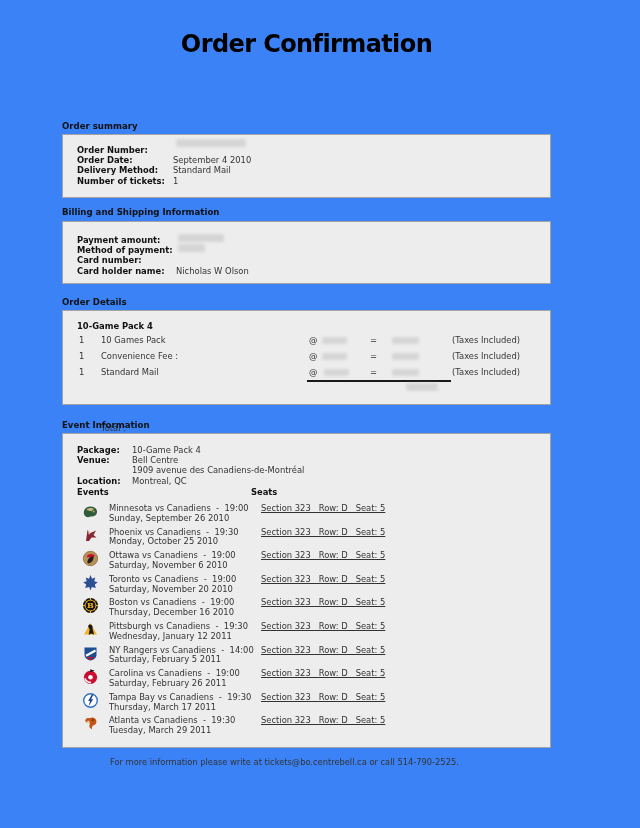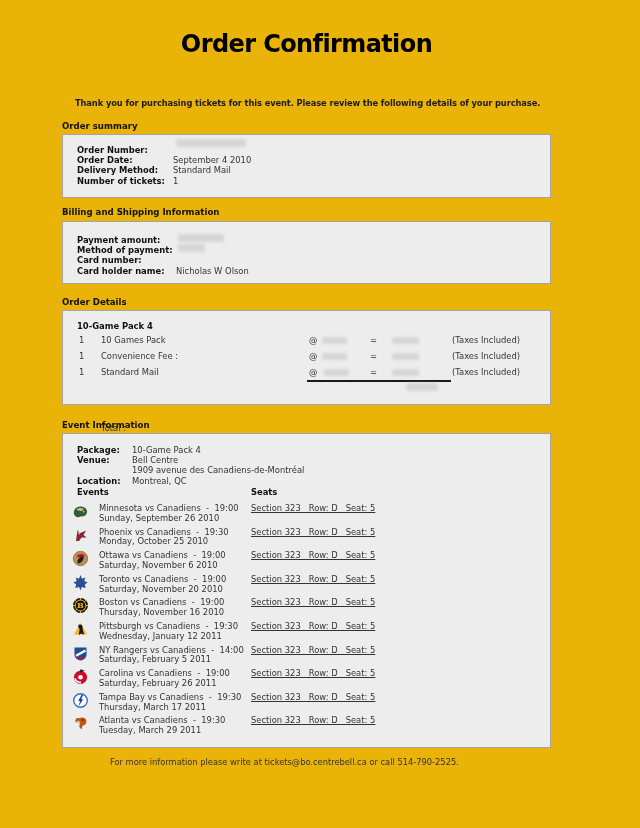--- a/index.html
+++ b/index.html
@@ -1,18 +1,18 @@
 <!DOCTYPE html>
 <html><head>
 <meta charset="utf-8">
 <title>Order Confirmation</title>
 <style>
   html,body{margin:0;padding:0;background:#fff;}
   .page{
-    position:relative;width:640px;height:828px;background:#eab308;overflow:hidden;
+    position:relative;width:640px;height:828px;background:#3b82f6;overflow:hidden;
     font-family:"DejaVu Sans","Liberation Sans",sans-serif;color:#333;
   }
   .title{
     position:absolute;left:62px;top:30px;width:489px;text-align:center;
     font-size:24px;font-weight:bold;color:#000;letter-spacing:-0.6px;white-space:nowrap;
   }
   .intro{
     position:absolute;left:75px;top:98px;font-size:8.3px;font-weight:bold;color:#1c1c1c;
     white-space:nowrap;letter-spacing:-0.1px;
   }
@@ -39,38 +39,37 @@
   .od-at{left:246px;}
   .od-eq{left:307px;}
   .od-tax{left:389px;}
   .od-total-line{position:absolute;left:244px;top:69px;width:144px;height:2px;background:#1a1a1a;}
   .od-total{position:absolute;left:38px;top:73px;font-size:8.4px;white-space:nowrap;margin-top:39px;}
   
   .ev-head{position:absolute;left:0;top:53px;right:0;font-size:8.4px;font-weight:bold;color:#111;}
   .ev-head .eh1{position:absolute;left:14px;top:0;}
   .ev-head .eh2{position:absolute;left:188px;top:0;}
   .events{position:absolute;left:0;top:69px;right:0;}
-  .ev{position:relative;height:23.6px;}
+  .ev{position:relative;height:23.6px;margin-left:10px;}
   .logo{position:absolute;left:9px;top:0;width:17px;height:17px;}
   .logo svg{display:block;width:100%;height:100%;}
   .ev-t{position:absolute;left:36px;top:0;font-size:8.4px;white-space:pre;}
   .ev-d{position:absolute;left:36px;top:9.8px;font-size:8.4px;white-space:pre;}
   .ev-s{position:absolute;left:188px;top:0;font-size:8.4px;white-space:pre;text-decoration:underline;}
   .footer{position:absolute;left:62px;top:757px;font-size:8.3px;color:#333;white-space:nowrap;padding-left:48px;}
   .smudge{
     position:absolute;background:#b9b9b9;opacity:.45;filter:blur(1.6px);border-radius:2px;
   }
 </style>
 </head>
 <body>
 
 <div class="page">
 
   <div class="title">Order Confirmation</div>
-  <div class="intro">Thank you for purchasing tickets for this event. Please review the following details of your purchase.</div>
 
   <div class="section-h" style="top:121px">Order summary</div>
   <div class="panel" style="top:134px;height:64px">
     <div class="fields os" style="top:10px">
       <div class="frow"><span class="flabel">Order Number:</span><span class="fvalue"></span></div>
       <div class="frow"><span class="flabel">Order Date:</span><span class="fvalue">September 4 2010</span></div>
       <div class="frow"><span class="flabel">Delivery Method:</span><span class="fvalue">Standard Mail</span></div>
       <div class="frow"><span class="flabel">Number of tickets:</span><span class="fvalue">1</span></div>
     </div>
   </div>
@@ -190,21 +189,21 @@
       <div class="ev">
         <span class="logo">
             <svg viewBox="0 0 17 17">
               <circle cx="8.5" cy="8.5" r="7.5" fill="#141414"></circle>
               <circle cx="8.5" cy="8.5" r="5.4" fill="none" stroke="#f2b51c" stroke-width="1"></circle>
               <path d="M8.5 1v2.2M8.5 13.8V16M1 8.5h2.2M13.8 8.5H16M3.2 3.2l1.6 1.6M12.2 12.2l1.6 1.6M13.8 3.2l-1.6 1.6M4.8 12.2l-1.6 1.6" stroke="#f2b51c" stroke-width="1"></path>
               <text x="8.5" y="11.4" text-anchor="middle" font-size="8" font-weight="bold" fill="#f2b51c" font-family="DejaVu Serif,serif">B</text>
             </svg>
           </span>
         <span class="ev-t">Boston vs Canadiens  -  19:00</span>
-        <span class="ev-d">Thursday, November 16 2010</span>
+        <span class="ev-d">Thursday, December 16 2010</span>
         <span class="ev-s">Section 323   Row: D   Seat: 5</span>
       </div>
 
       <div class="ev">
         <span class="logo">
             <svg viewBox="0 0 17 17">
               <path d="M8.5 2 15 13.5H2Z" fill="#f5b324"></path>
               <path d="M7.2 3.5c2.6-.5 4 1.7 3.3 4.2l1.6 6-2.9-1.1-2.5 1.3 1-5.9C6 6.7 5.8 4.2 7.2 3.5Z" fill="#171717"></path>
             </svg>
           </span>

